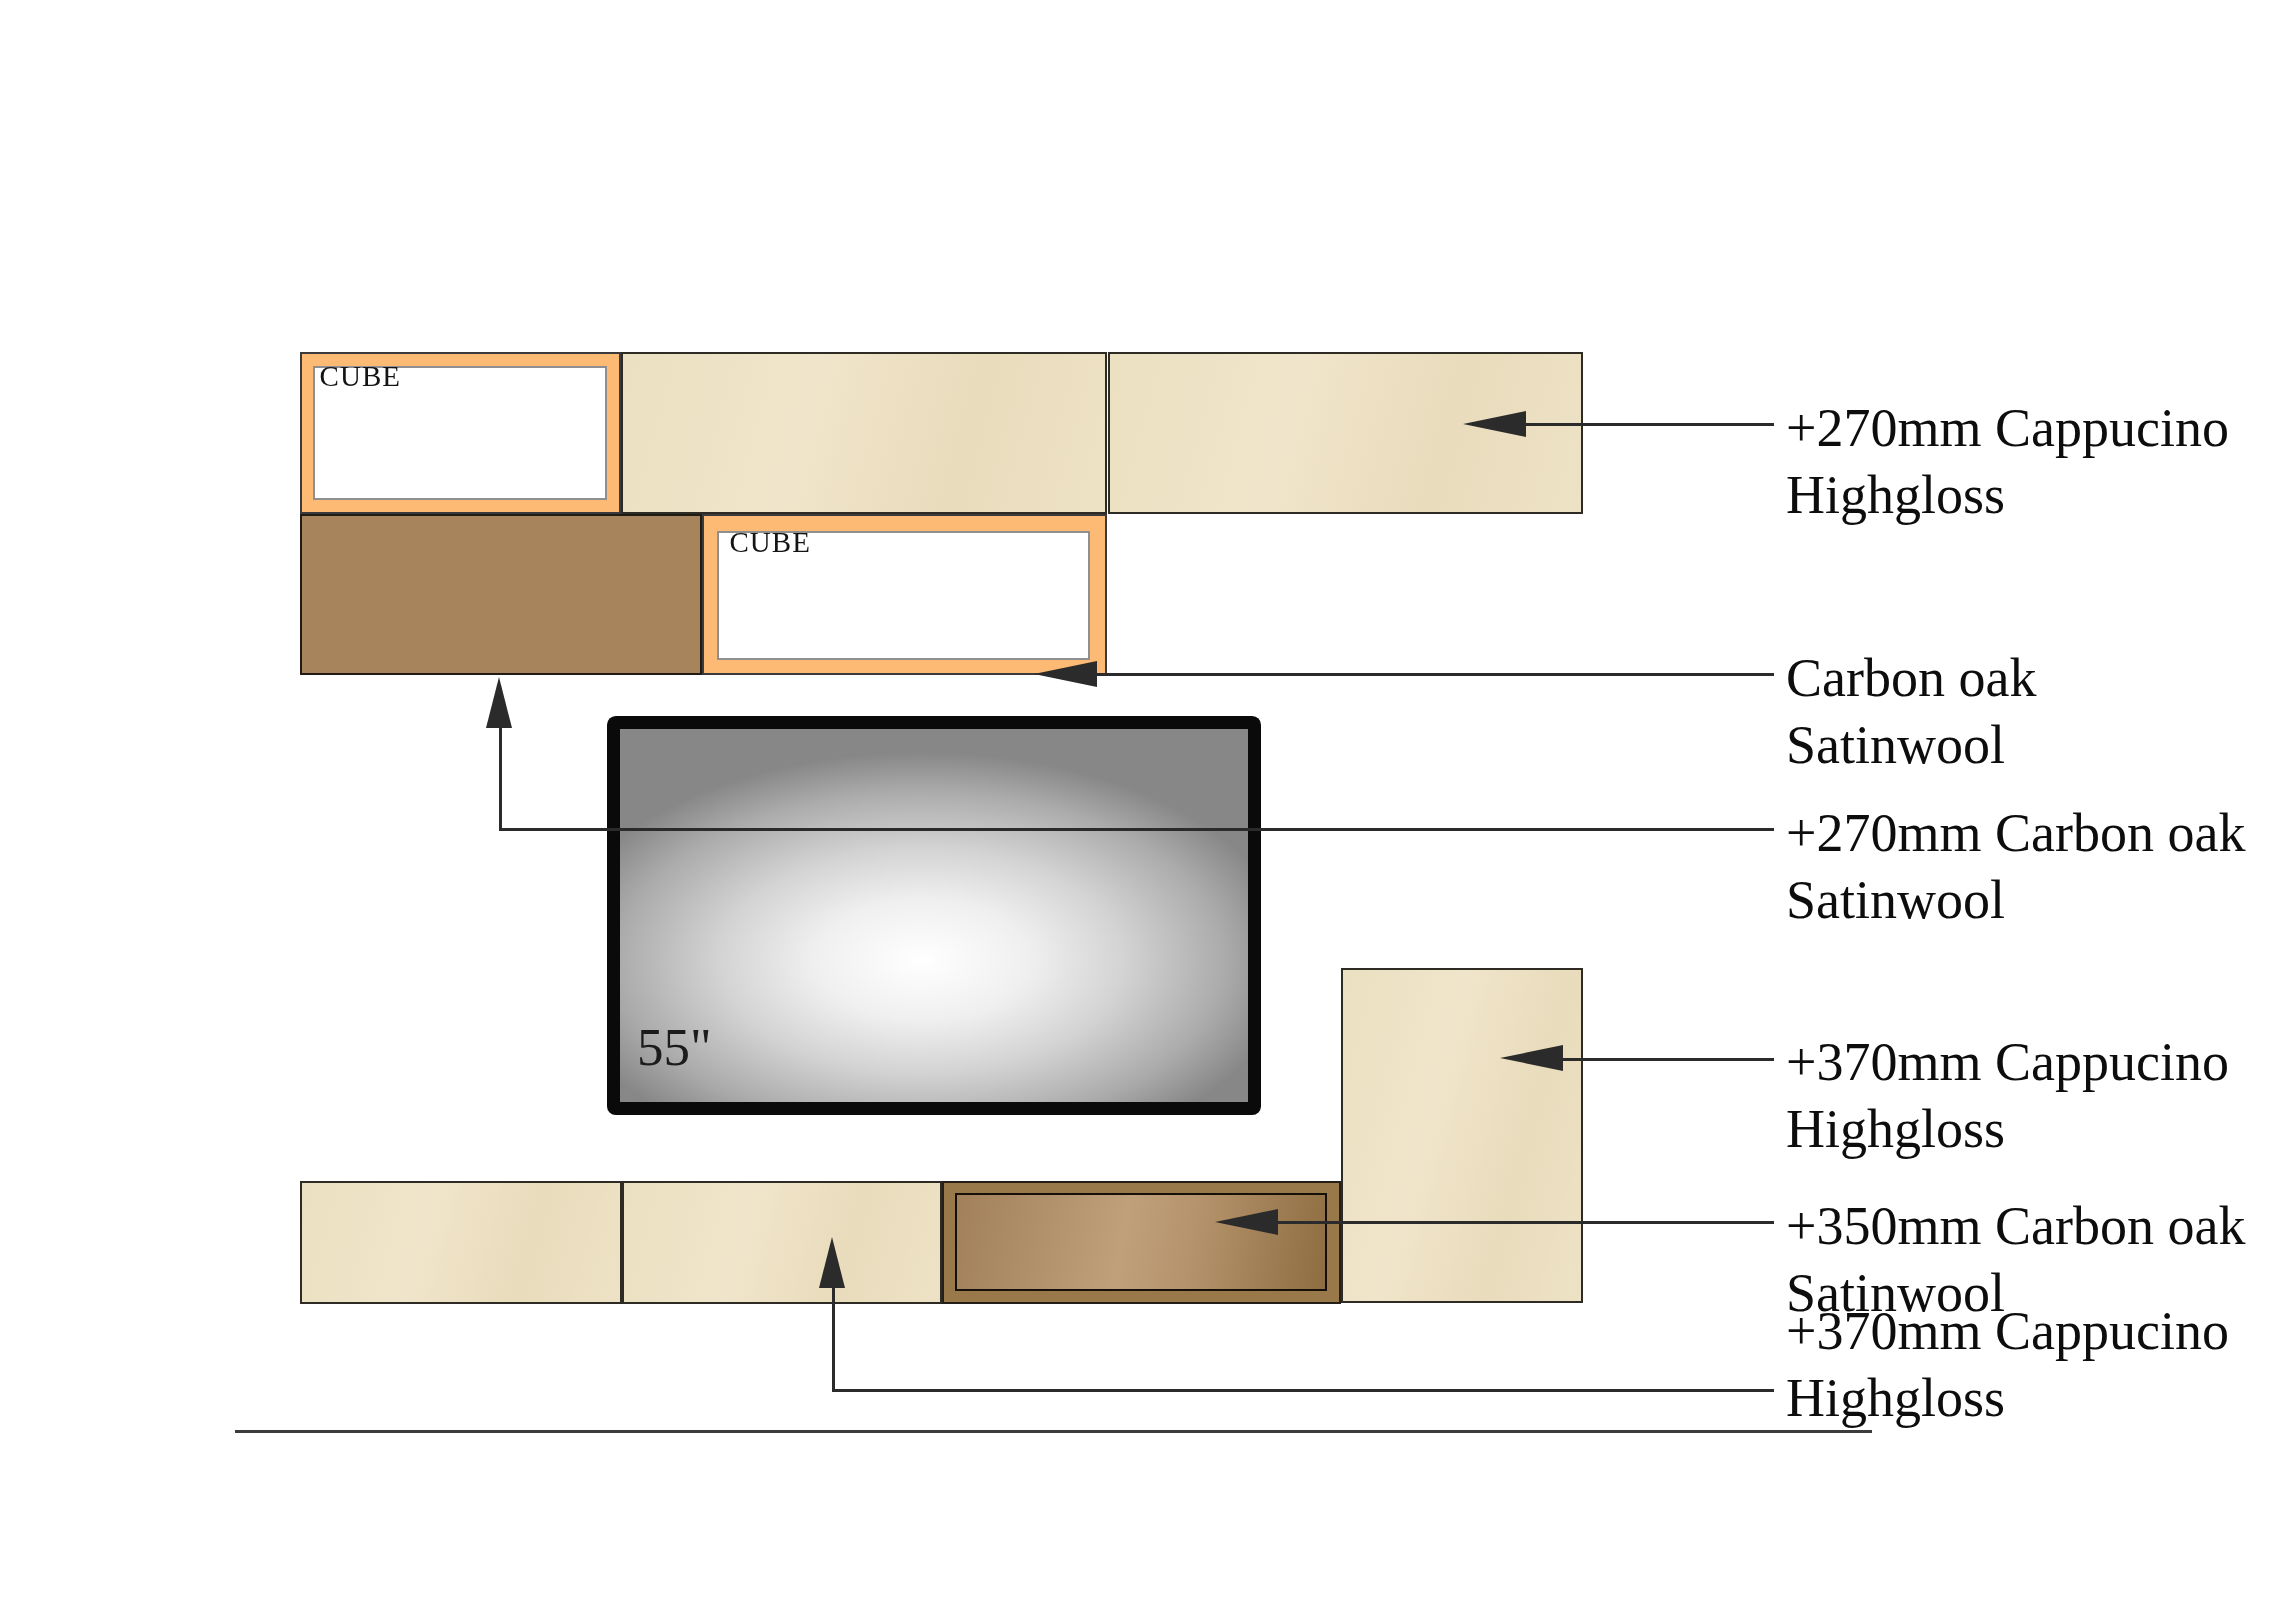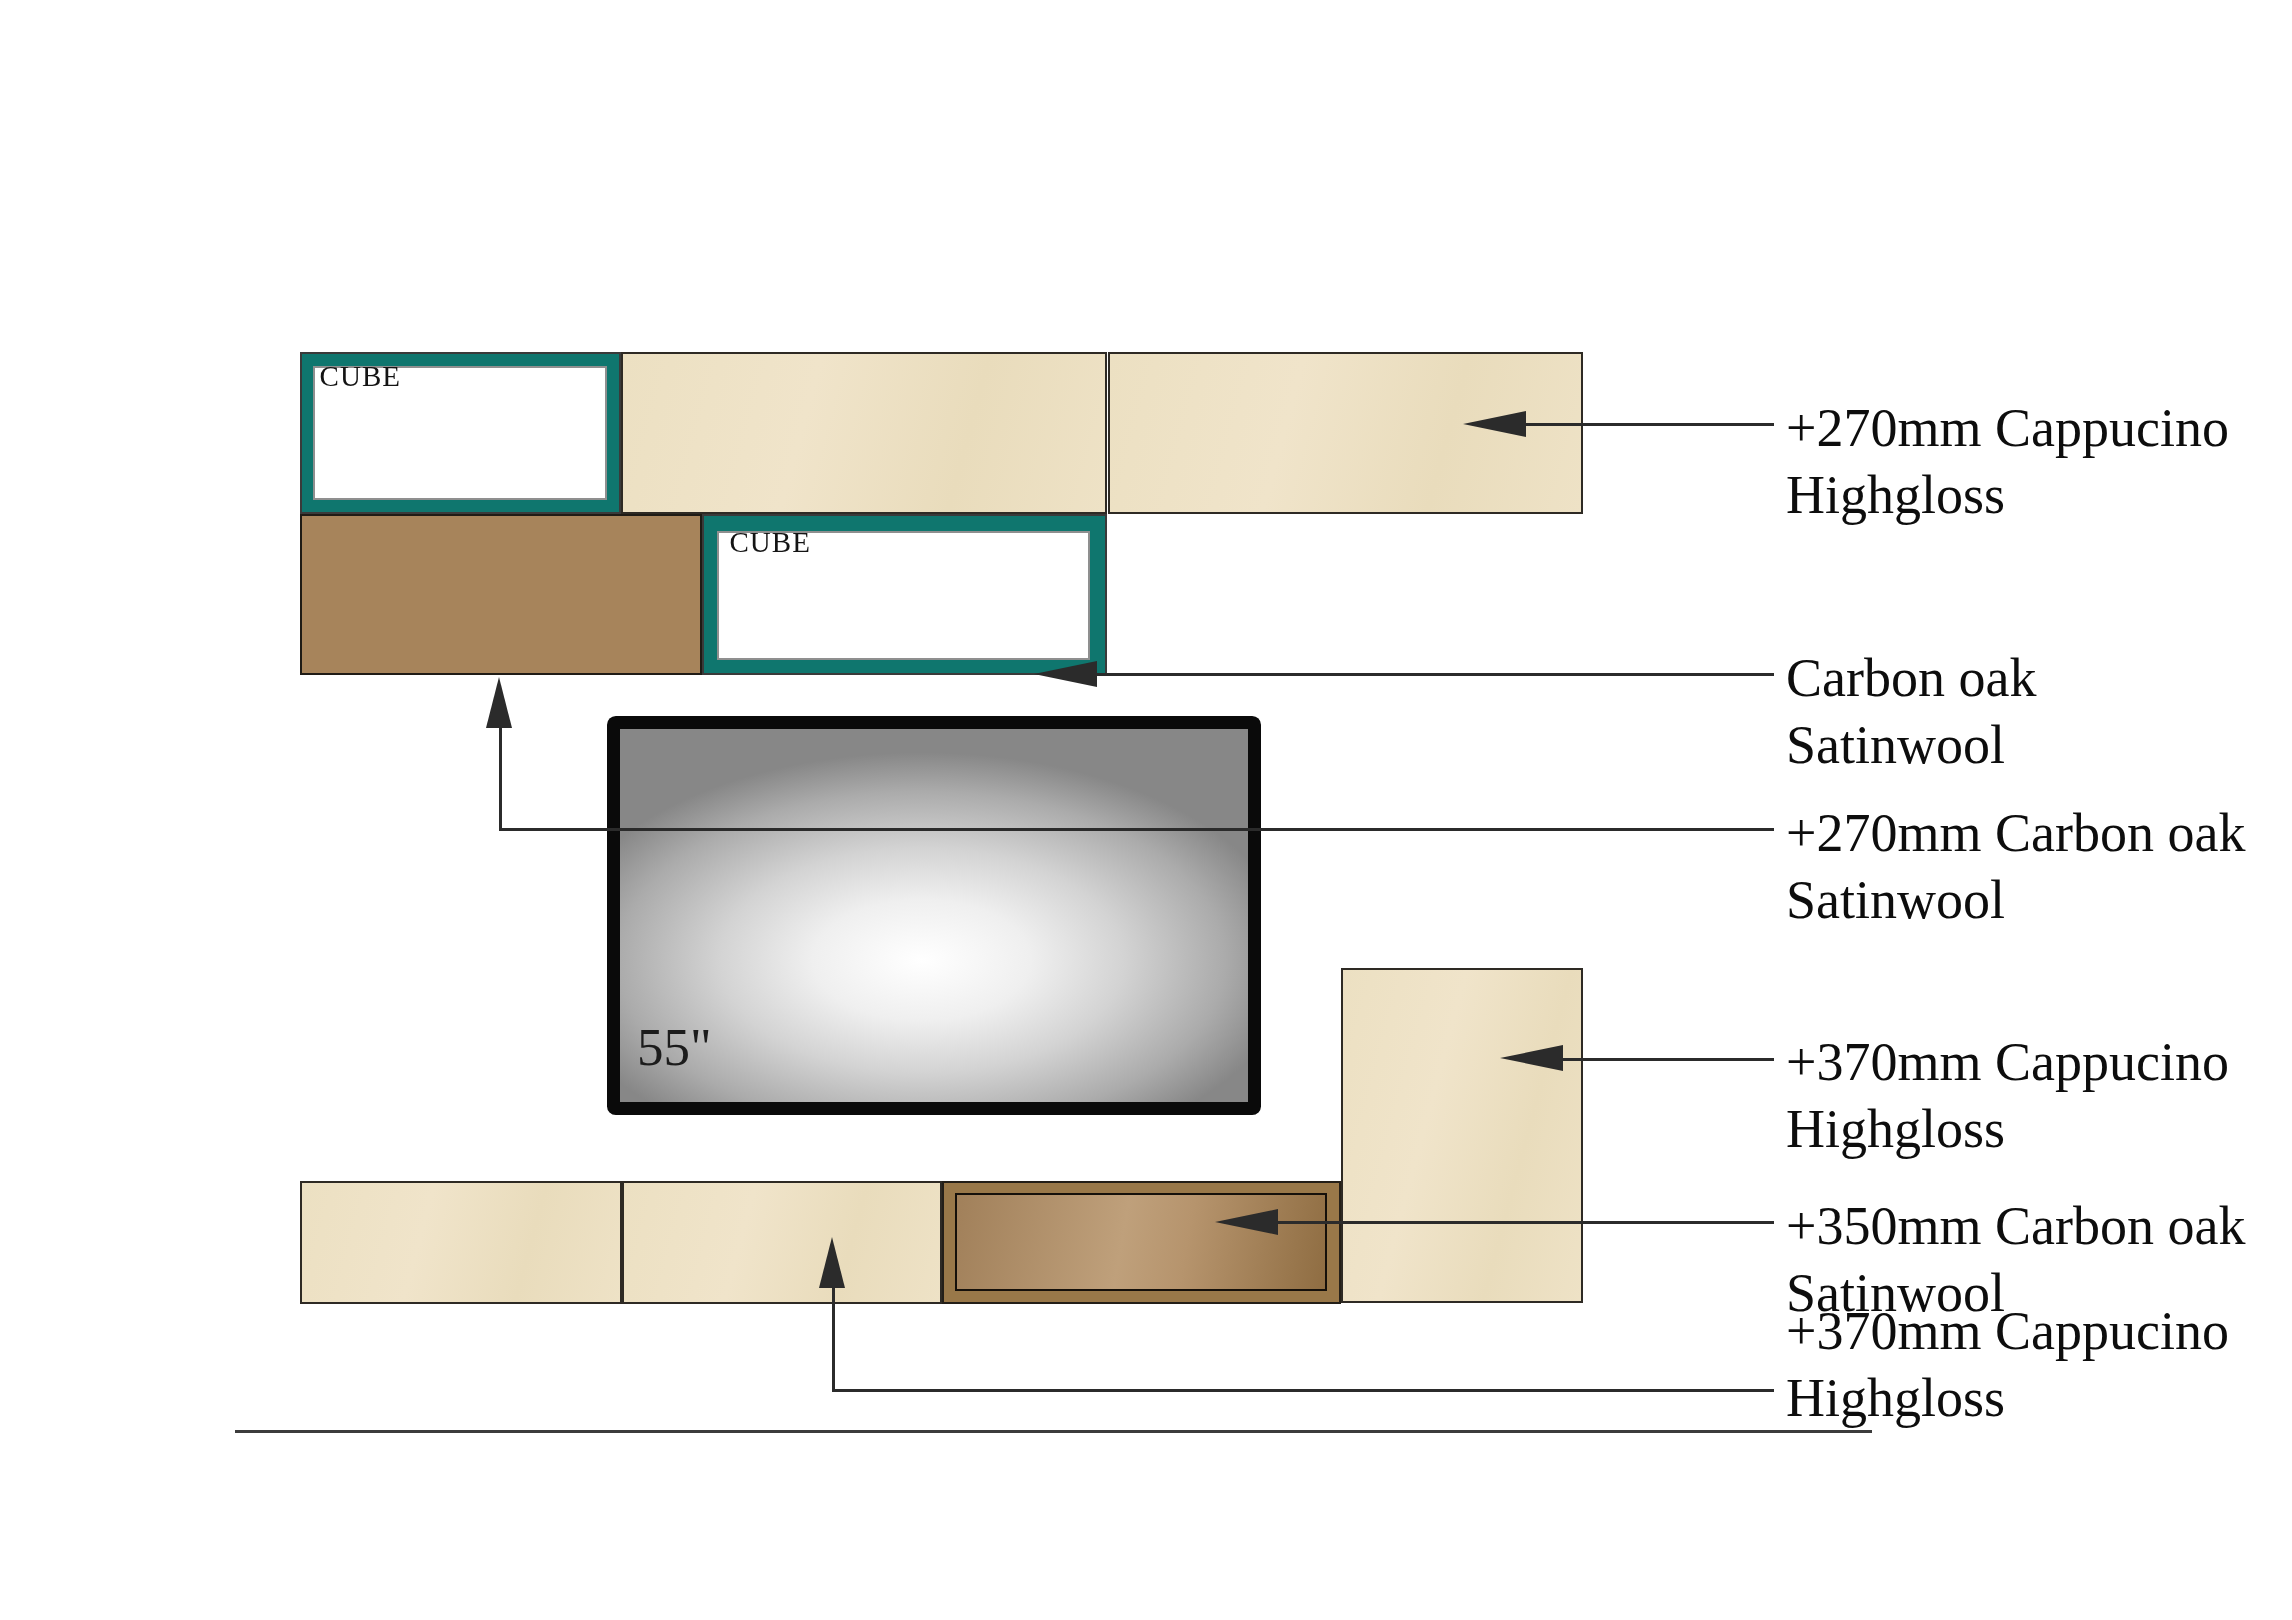--- a/index.html
+++ b/index.html
@@ -3,21 +3,21 @@
 <meta charset="utf-8">
 <style>
   html,body{margin:0;padding:0;background:#fff;}
   body{width:2293px;height:1620px;font-family:"Liberation Serif","DejaVu Serif",serif;}
   .canvas{position:relative;width:2293px;height:1620px;background:var(--bg,#fff);overflow:hidden;}
 
   
   .panel{position:absolute;box-sizing:border-box;}
   .beige{background:linear-gradient(105deg,#ece0c2 0%,#f0e4ca 38%,#e9dcbc 70%,#eee2c6 100%);border:2px solid #2e2a24;}
   .brown{background:var(--carbon-oak,#A7845B);border:2px solid #1f1b15;}
-  .whitebox{background:#0f766e;border:2px solid #3a3a3a;}
+  .whitebox{background:#fdba74;border:2px solid #3a3a3a;}
   .innerbox{position:absolute;left:10.8px;top:11.8px;right:11.8px;bottom:11.8px;border:2px solid #8f8f8f;background:#fff;}
   .cube-label{position:absolute;left:17.6px;top:5.9px;font-size:29px;letter-spacing:1px;color:#141414;}
 
   .brown-frame{background:var(--carbon-oak-frame,#997849);border:2px solid #241f18;}
   .brown-frame .innerbrown{position:absolute;left:10.8px;top:9.8px;right:11.8px;bottom:10.8px;
      border:2px solid #15100a;
      background:linear-gradient(100deg,#a1805a 0%,#bfa07b 45%,#b6946d 62%,#8f6d42 100%);}
 
   
   .tv{position:absolute;left:607px;top:716px;width:654px;height:399px;background:#0a0a0a;border-radius:8.8px;}

